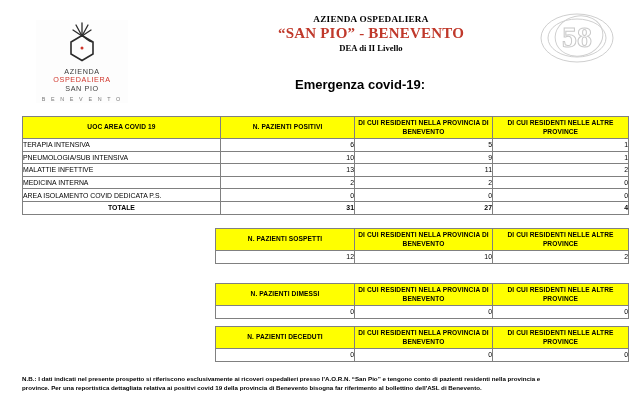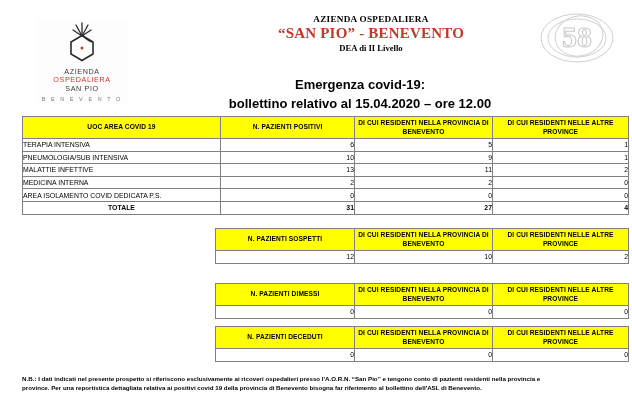--- a/index.html
+++ b/index.html
@@ -211,21 +211,20 @@
   </div>
 
   <div class="title-block">
     <div class="t-line1">AZIENDA OSPEDALIERA</div>
     <div class="t-line2">“SAN PIO” - BENEVENTO</div>
     <div class="t-line4">DEA di II Livello</div>
   </div>
 
   <div class="bulletin-block">
     <div class="b-line">Emergenza covid-19:</div>
-    <div class="b-line">bollettino relativo al 15.04.2020 – ore 12.00</div>
   </div>
 
   <div class="watermark58">
     <svg width="78" height="60" viewBox="0 0 78 60" aria-hidden="true">
       <g fill="none" stroke="#cfcfcf" stroke-width="1">
         <ellipse cx="39" cy="30" rx="36" ry="24"></ellipse>
         <ellipse cx="39" cy="30" rx="29" ry="19"></ellipse>
         <ellipse cx="41" cy="28" rx="24" ry="20" transform="rotate(-12 41 28)"></ellipse>
       </g>
       <text x="39" y="39" text-anchor="middle" font-family="'Liberation Serif', serif" font-size="30" font-weight="bold" fill="none" stroke="#c9c9c9" stroke-width="1">58</text>

